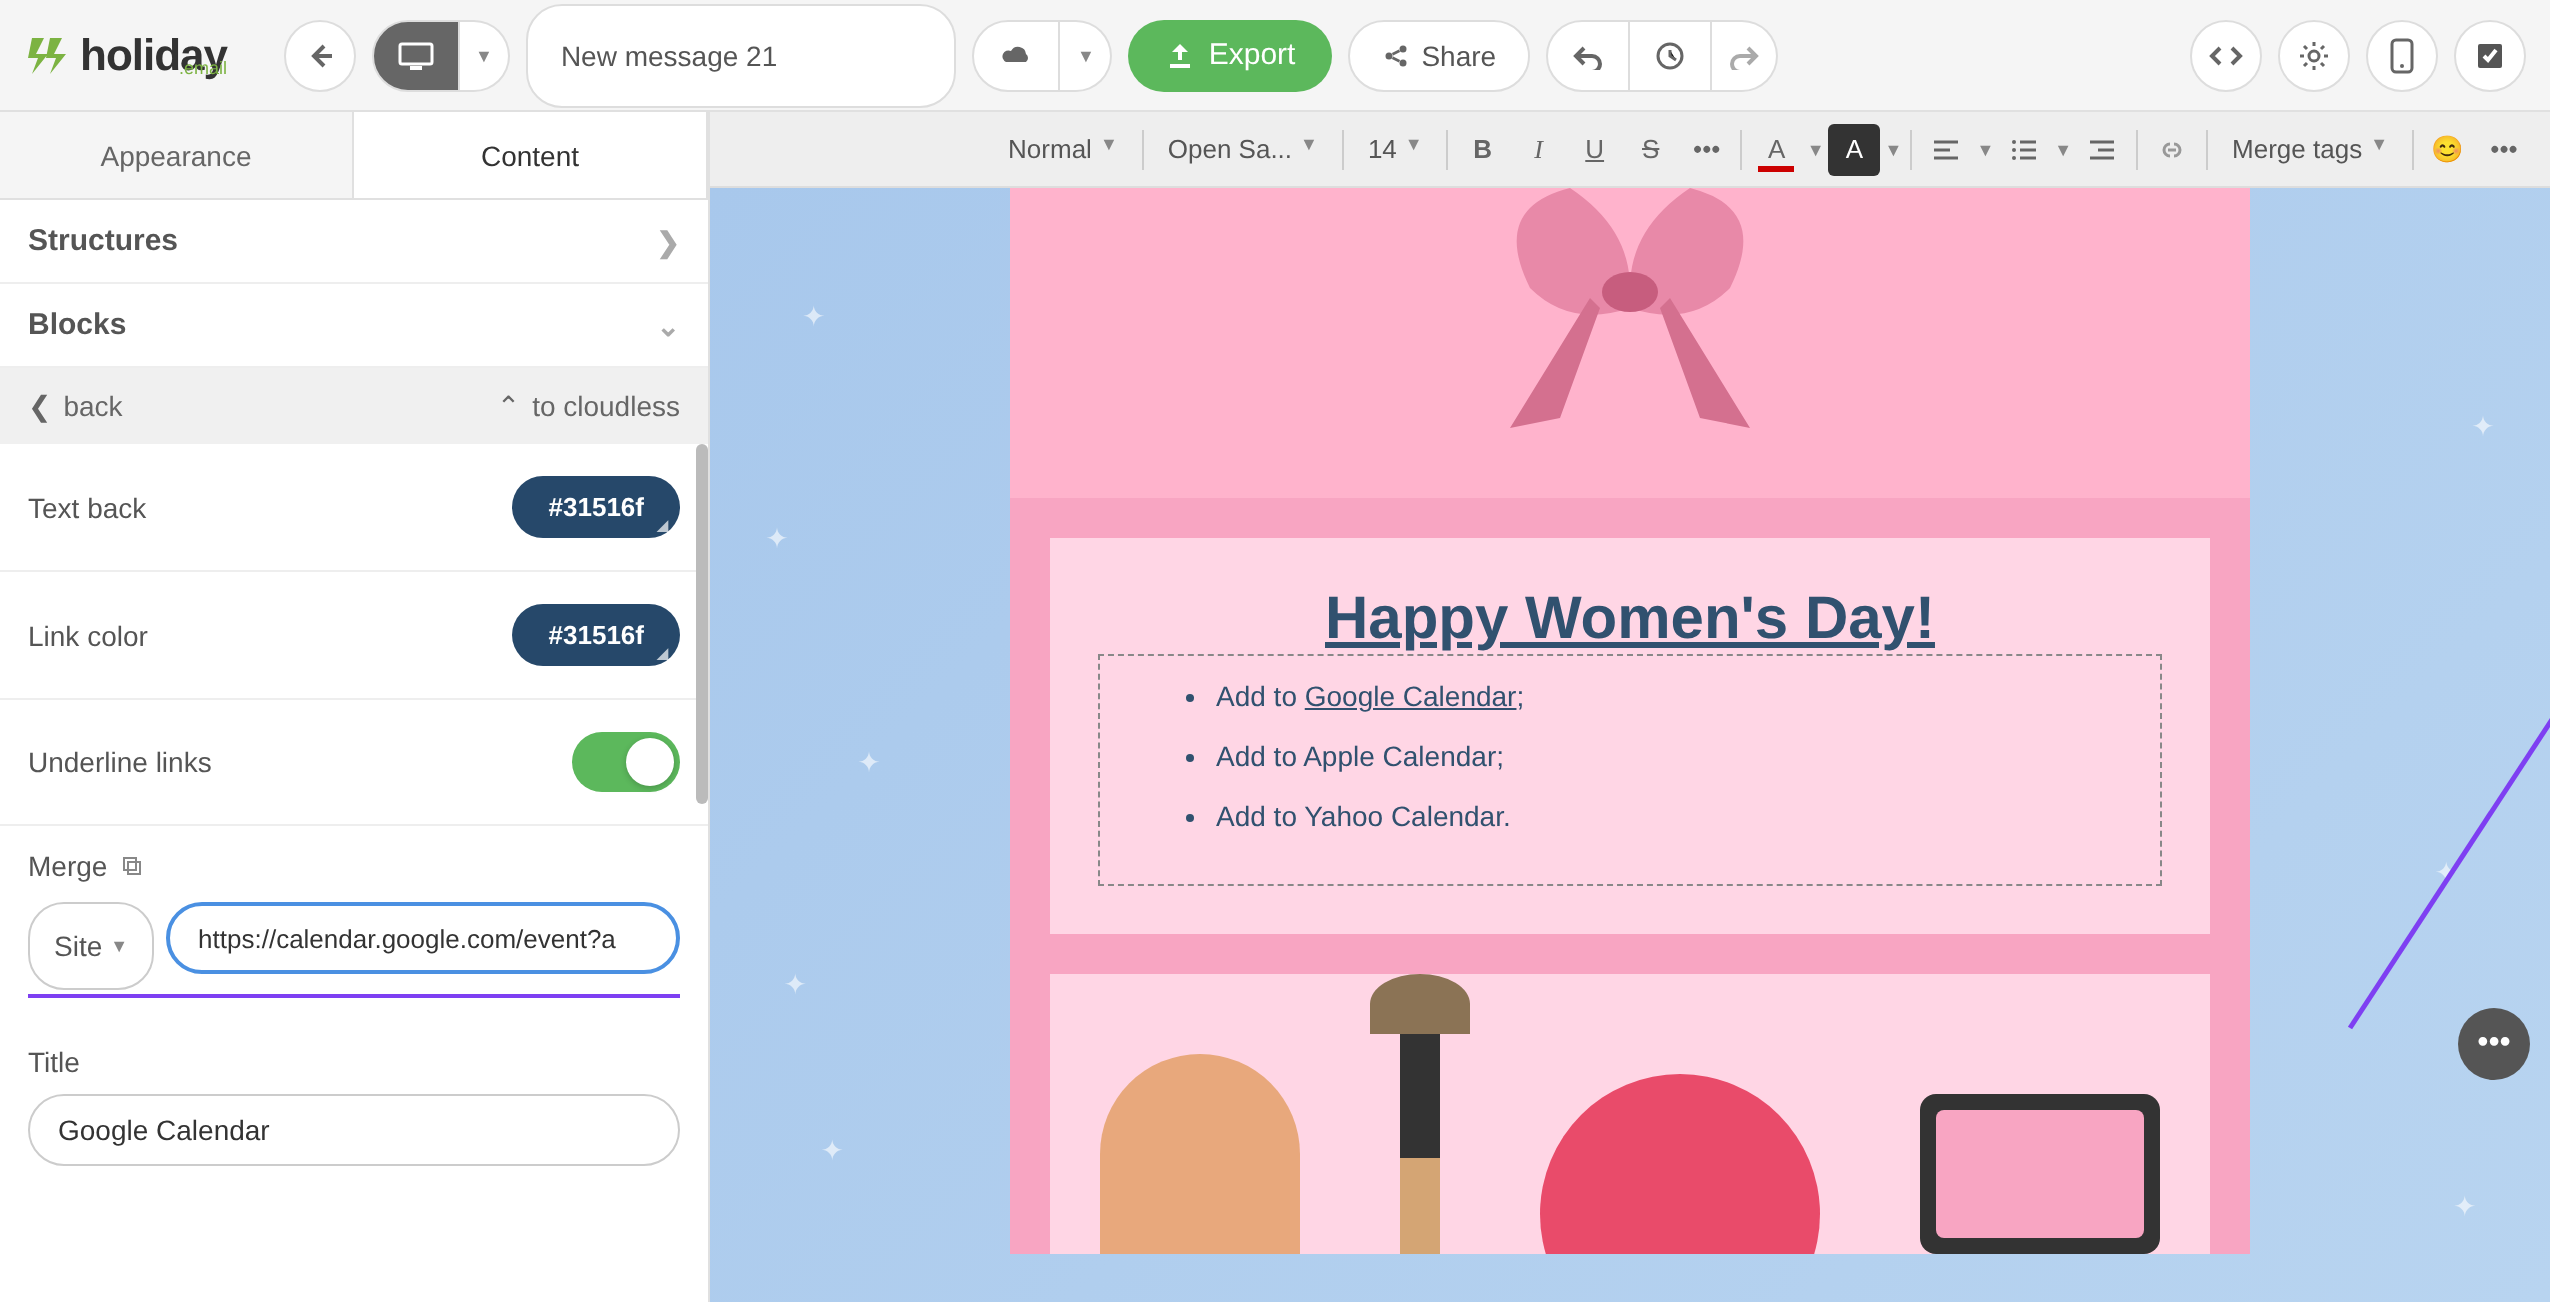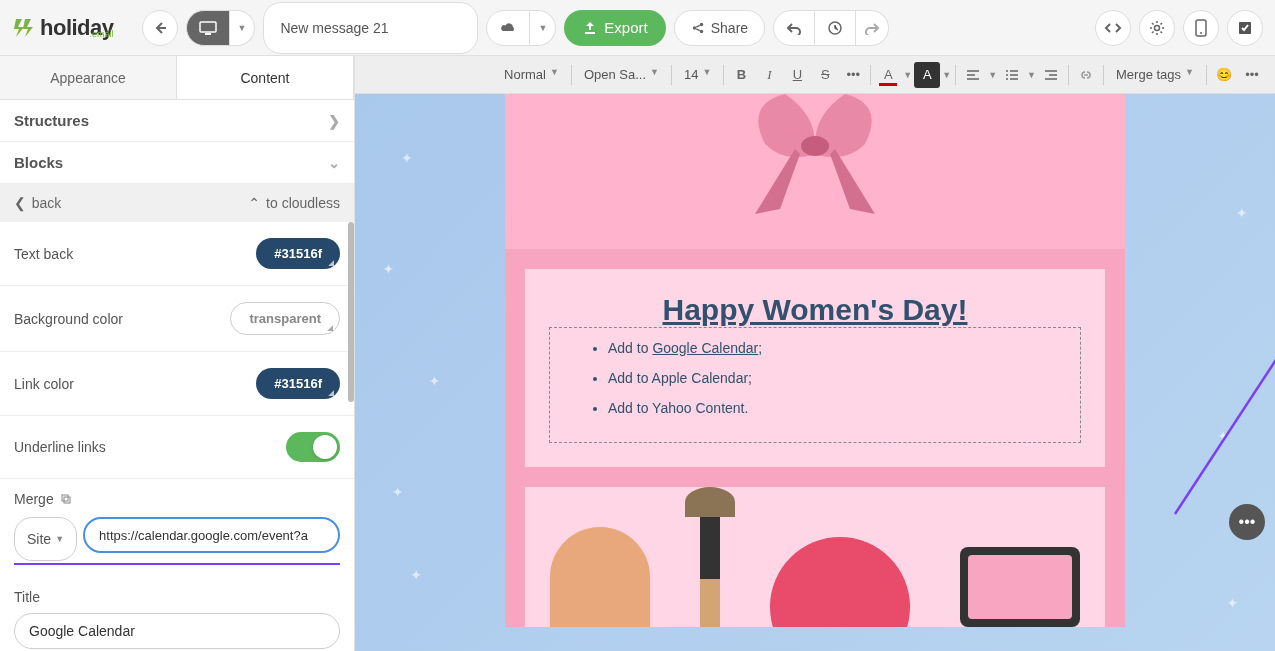--- a/index.html
+++ b/index.html
@@ -252,24 +252,20 @@
     </div>
 
     <div class="props">
       <div class="sidebar-scroll"></div>
 
       <div class="prop-row">
         <span class="prop-label">Text back</span>
         <div class="color-pill">#31516f</div>
       </div>
 
-      <div class="prop-row">
-        <span class="prop-label">Background color</span>
-        <div class="color-pill outline">transparent</div>
-      </div>
 
       <div class="prop-row">
         <span class="prop-label">Link color</span>
         <div class="color-pill">#31516f</div>
       </div>
 
       <div class="prop-row">
         <span class="prop-label">Underline links</span>
         <div class="toggle"></div>
       </div>
@@ -382,21 +378,21 @@
             <ellipse cx="130" cy="72" rx="14" ry="10" fill="#c75d7e"></ellipse>
           </svg>
         </div>
 
         <div class="content-card">
           <h1 class="heading">Happy Women's Day!</h1>
           <div class="text-block">
             <ul class="cal-list">
               <li><span>Add to </span><a href="#">Google Calendar</a>;</li>
               <li>Add to Apple Calendar;</li>
-              <li>Add to Yahoo Content.</li>
+              <li>Add to Yahoo Calendar.</li>
             </ul>
           </div>
         </div>
 
         <div class="product-area">
           <div class="product-shape"></div>
           <div class="brush"></div>
           <div class="big-circle"></div>
           <div class="compact"></div>
         </div>

